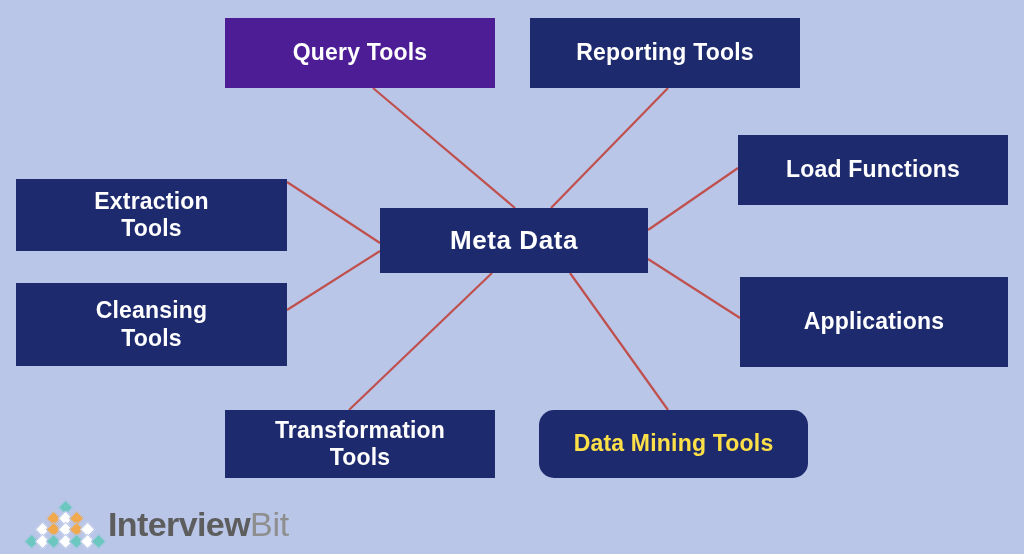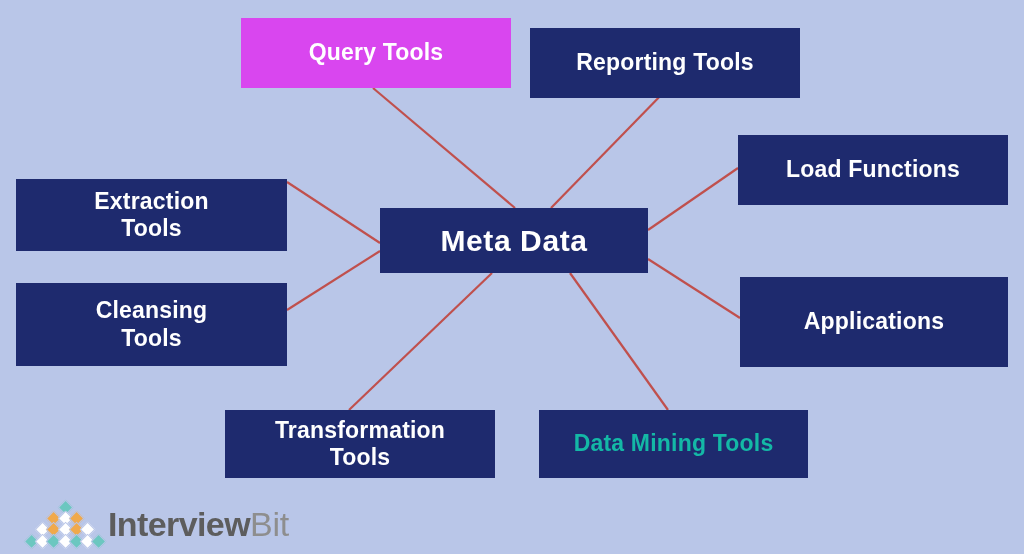--- a/index.html
+++ b/index.html
@@ -30,21 +30,21 @@
     align-items: center;
     justify-content: center;
     text-align: center;
     font-weight: bold;
     line-height: 1.18;
     letter-spacing: 0.2px;
     box-sizing: border-box;
     padding: 2px 6px;
   }
   .node.satellite { font-size: 23px; }
-  .node.center { font-size: 30px; letter-spacing: 0.6px; }
+  .node.center { font-size: 26px; letter-spacing: 0.6px; }
   .node .line2 { display: block; }
 
   
   #logo {
     position: absolute;
     left: 26px;
     top: 501px;
     display: flex;
     align-items: center;
     height: 48px;
@@ -86,42 +86,42 @@
       <line x1="648" y1="259" x2="740" y2="318" stroke="#c0504d" stroke-width="2.2"></line>
       <line x1="492" y1="273" x2="349" y2="410" stroke="#c0504d" stroke-width="2.2"></line>
       <line x1="570" y1="273" x2="668" y2="410" stroke="#c0504d" stroke-width="2.2"></line>
     </svg>
 
   <div class="node center" id="center-node" style="left: 380px; top: 208px; width: 268px; height: 65px; background: rgb(30, 42, 110); color: rgb(255, 255, 255);">
     <span>Meta Data</span>
   </div>
 
   <div id="nodes-layer">
-      <div class="node satellite" style="left: 225px; top: 18px; width: 270px; height: 70px; background: #d946ef; color: rgb(255, 255, 255); margin-left: 16px;">
+      <div class="node satellite" style="left: 225px; top: 18px; width: 270px; height: 70px; background: #4c1d95; color: rgb(255, 255, 255);">
         <div><span>Query Tools</span></div>
       </div>
-      <div class="node satellite" style="left: 530px; top: 28px; width: 270px; height: 70px; background: rgb(30, 42, 110); color: rgb(255, 255, 255);">
+      <div class="node satellite" style="left: 530px; top: 18px; width: 270px; height: 70px; background: rgb(30, 42, 110); color: rgb(255, 255, 255);">
         <div><span>Reporting Tools</span></div>
       </div>
       <div class="node satellite" style="left: 16px; top: 143px; width: 271px; height: 72px; background: rgb(30, 42, 110); color: rgb(255, 255, 255); margin-top: 36px;">
         <div><span>Extraction</span><span class="line2">Tools</span></div>
       </div>
       <div class="node satellite" style="left: 738px; top: 135px; width: 270px; height: 70px; background: rgb(30, 42, 110); color: rgb(255, 255, 255);">
         <div><span>Load Functions</span></div>
       </div>
       <div class="node satellite" style="left: 16px; top: 283px; width: 271px; height: 83px; background: rgb(30, 42, 110); color: rgb(255, 255, 255);">
         <div><span>Cleansing</span><span class="line2">Tools</span></div>
       </div>
       <div class="node satellite" style="left: 740px; top: 277px; width: 268px; height: 90px; background: rgb(30, 42, 110); color: rgb(255, 255, 255); text-align: right;">
         <div><span>Applications</span></div>
       </div>
       <div class="node satellite" style="left: 225px; top: 410px; width: 270px; height: 68px; background: rgb(30, 42, 110); color: rgb(255, 255, 255);">
         <div><span>Transformation</span><span class="line2">Tools</span></div>
       </div>
-      <div class="node satellite" style="left: 539px; top: 410px; width: 269px; height: 68px; background: rgb(30, 42, 110); color: #14b8a6;">
+      <div class="node satellite" style="left: 539px; top: 410px; width: 269px; height: 68px; background: rgb(30, 42, 110); color: #fde047; border-radius: 15px;">
         <div><span>Data Mining Tools</span></div>
       </div>
     </div>
 
   <div id="logo">
     <div id="logo-mark">
         <div style="position: absolute; width: 11.2px; height: 11.2px; left: 33.6px; top: 0px; background: rgb(108, 199, 192); transform: rotate(45deg); box-sizing: border-box; border: 0.8px solid rgb(185, 198, 232);"></div>
         <div style="position: absolute; width: 11.2px; height: 11.2px; left: 22.4px; top: 11.2px; background: rgb(240, 169, 76); transform: rotate(45deg); box-sizing: border-box; border: 0.8px solid rgb(185, 198, 232);"></div>
         <div style="position: absolute; width: 11.2px; height: 11.2px; left: 33.6px; top: 11.2px; background: rgb(255, 255, 255); transform: rotate(45deg); box-sizing: border-box; border: 0.8px solid rgb(185, 198, 232);"></div>
         <div style="position: absolute; width: 11.2px; height: 11.2px; left: 44.8px; top: 11.2px; background: rgb(240, 169, 76); transform: rotate(45deg); box-sizing: border-box; border: 0.8px solid rgb(185, 198, 232);"></div>

